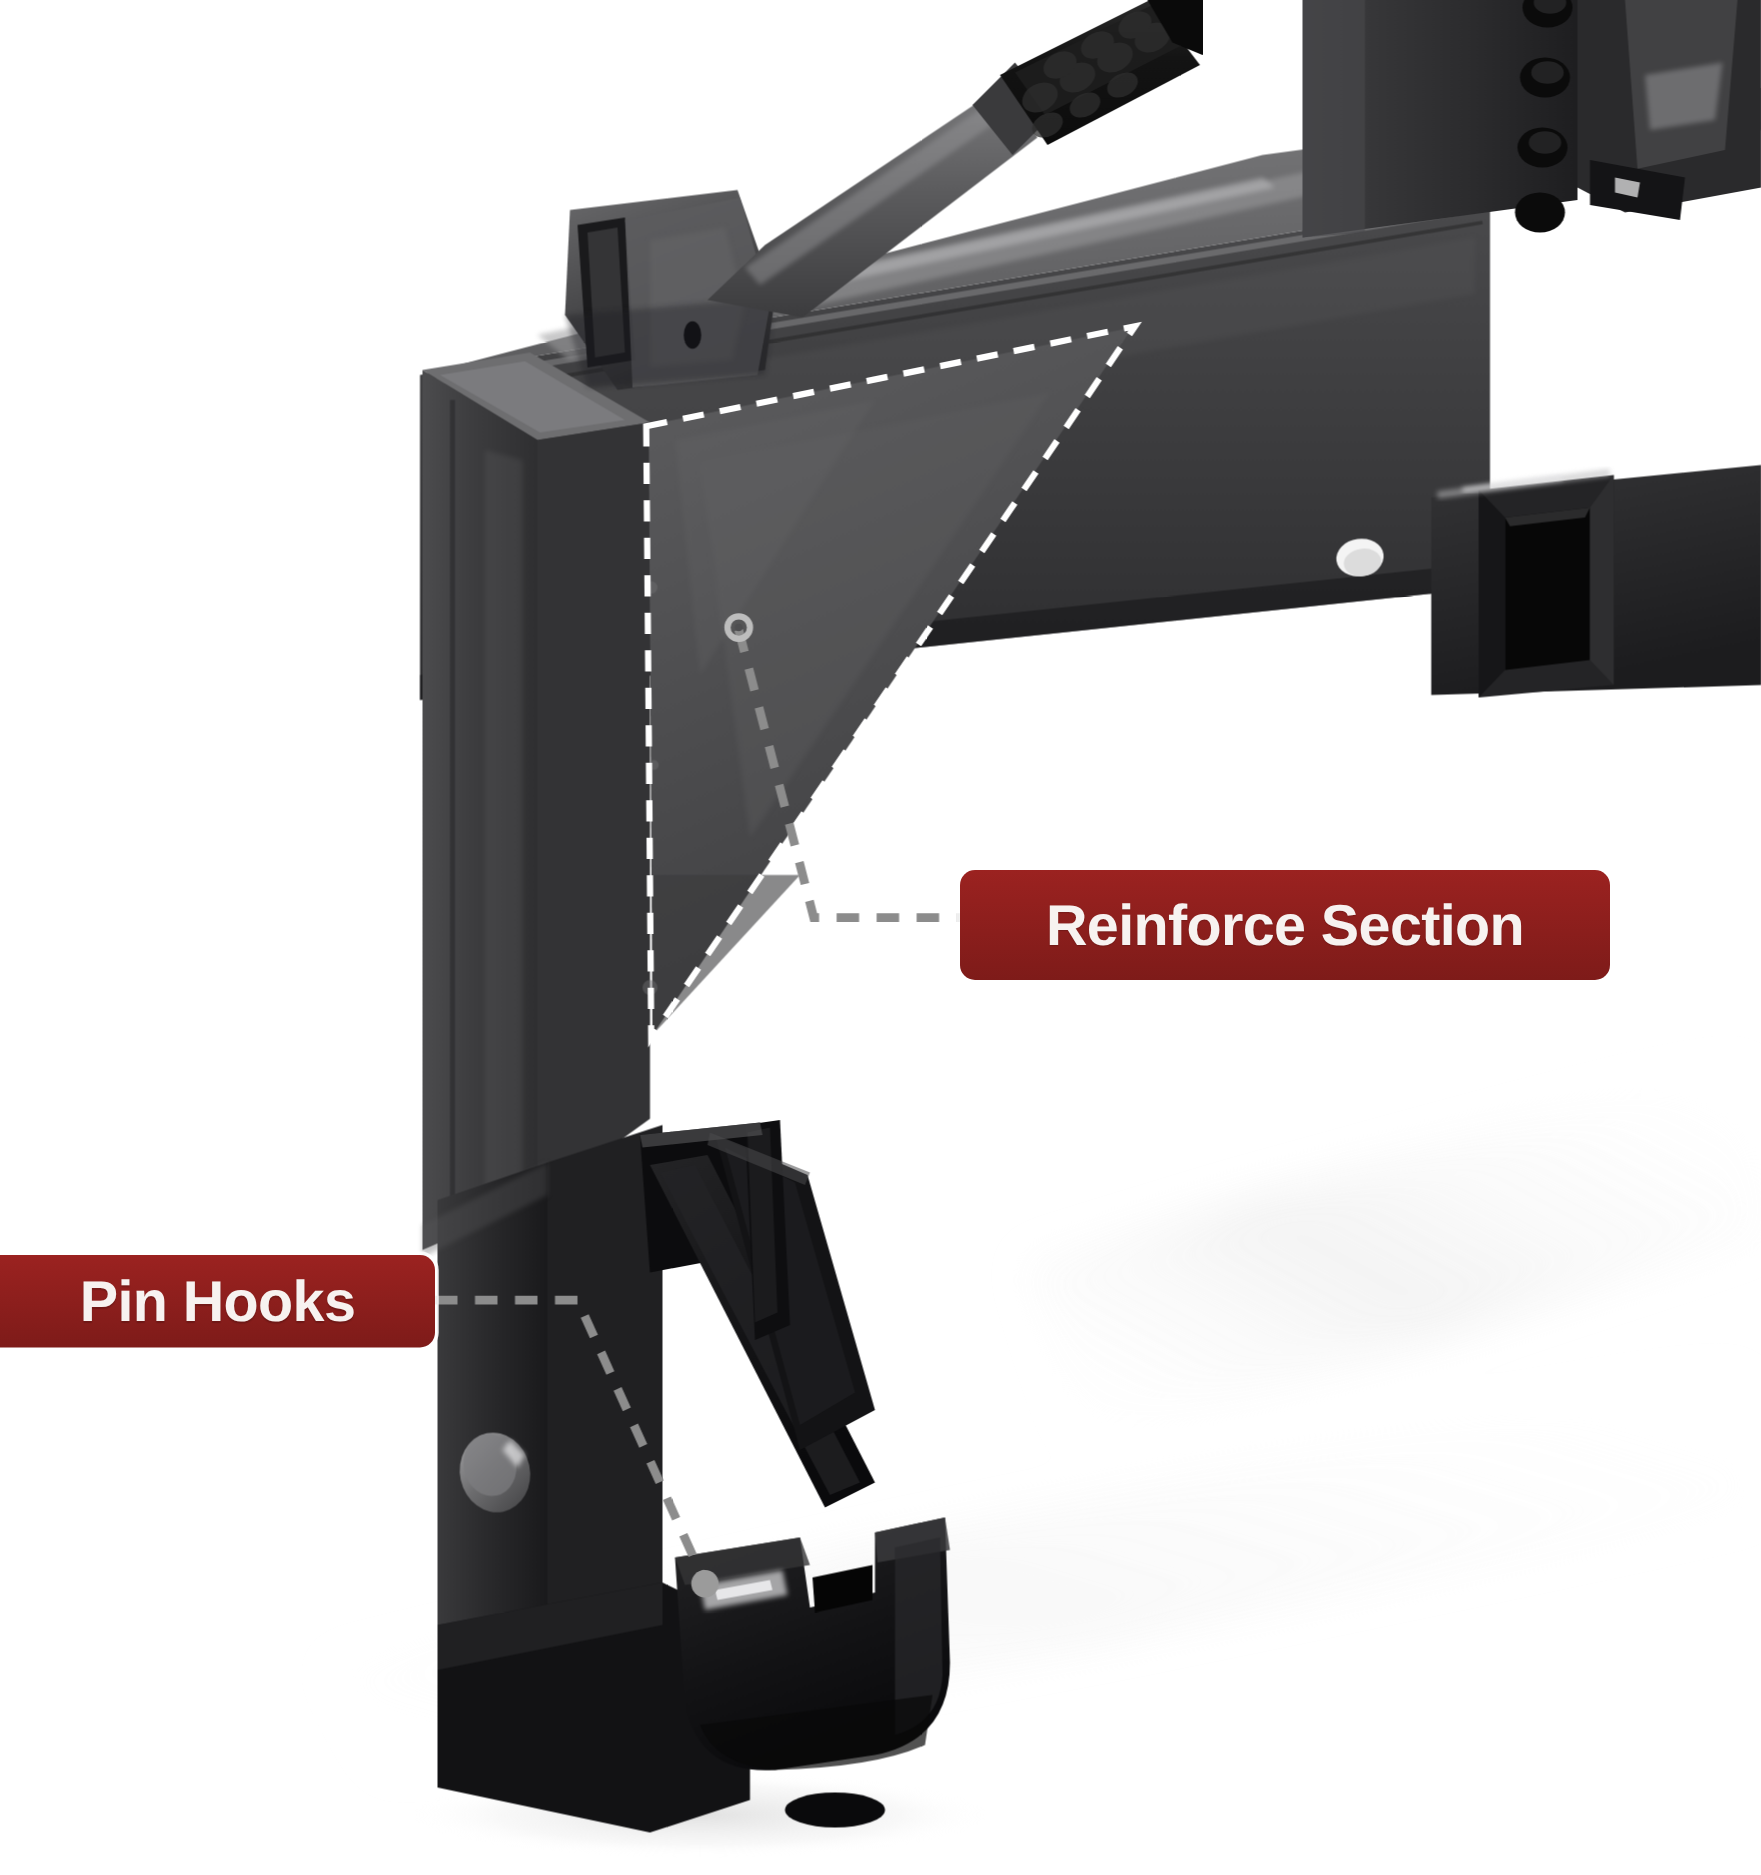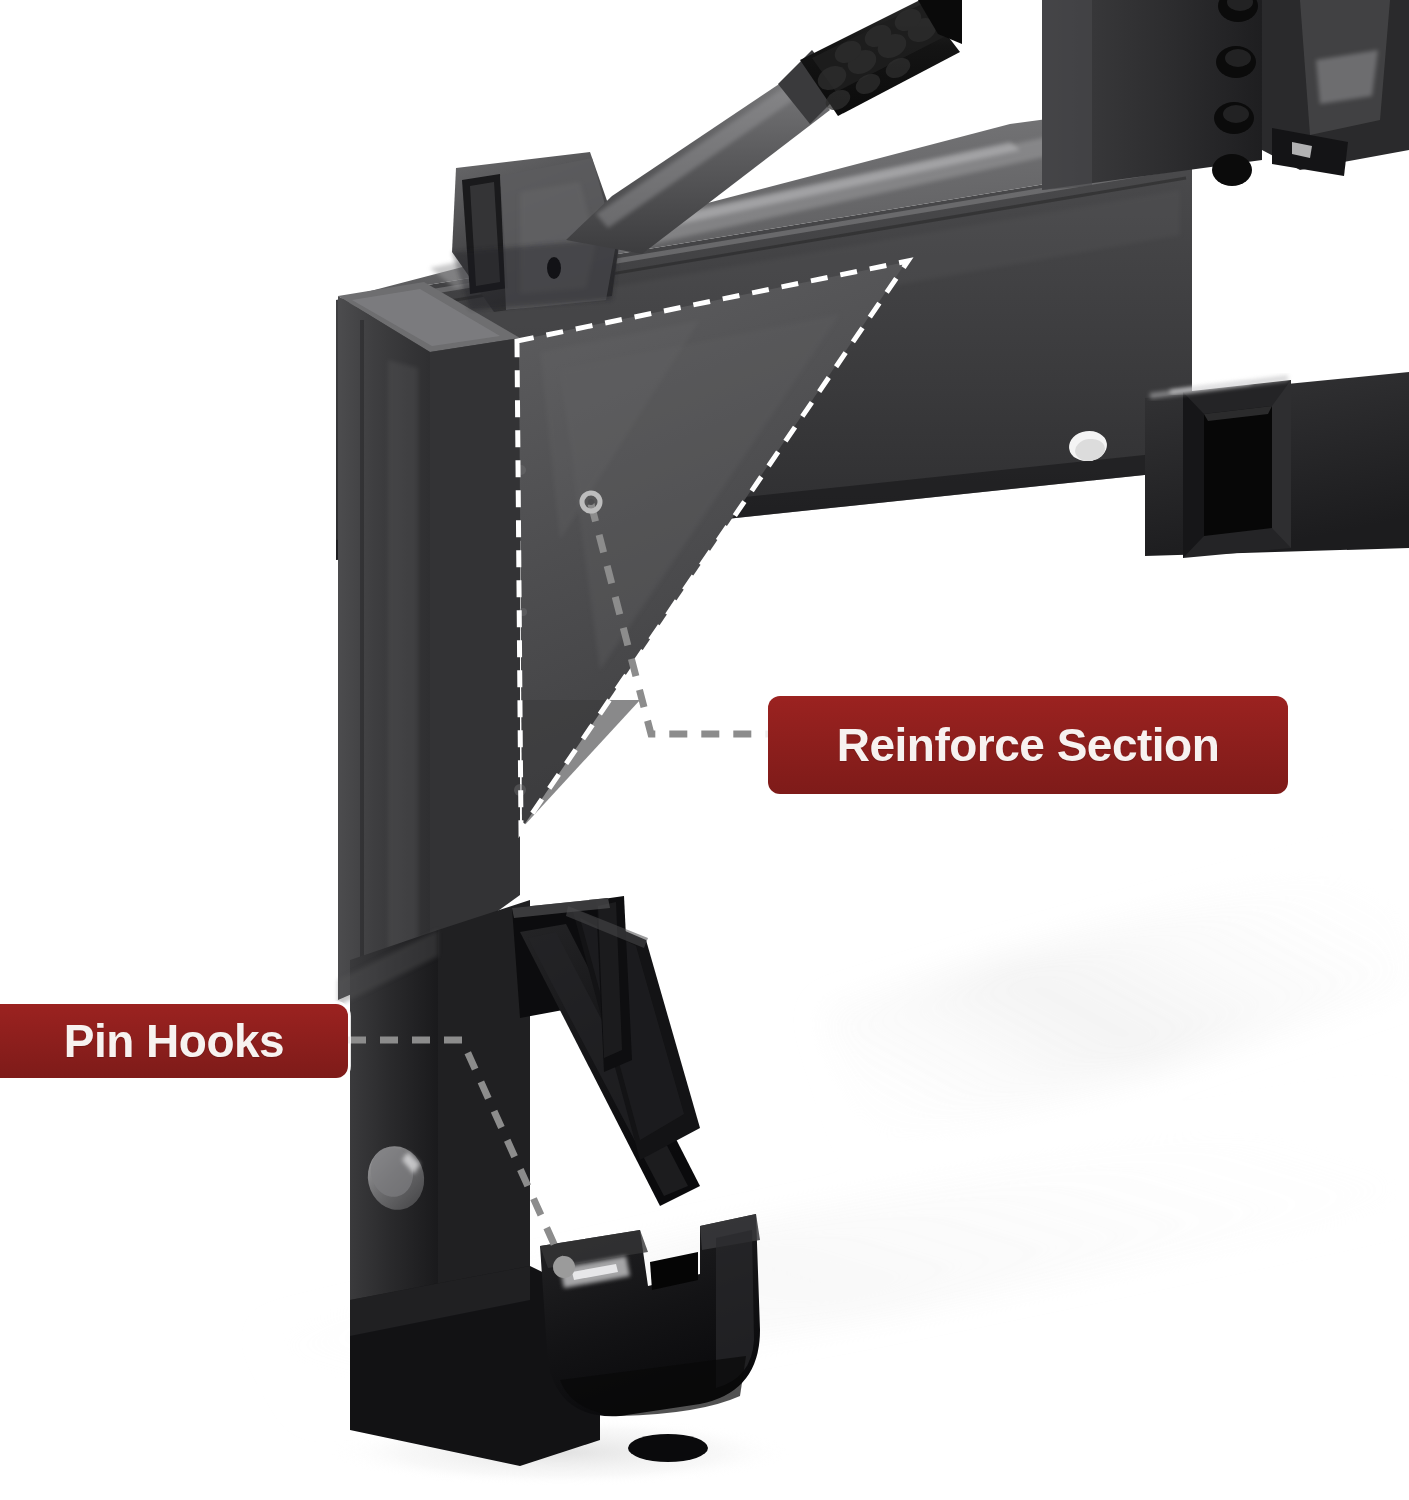--- a/index.html
+++ b/index.html
@@ -36,21 +36,21 @@
     font-weight: bold;
     letter-spacing: -0.5px;
     white-space: nowrap;
     box-shadow: 0 0 0 3px rgba(255,255,255,0.85);
     text-shadow: 0 1px 1px rgba(0,0,0,0.18);
   }
   #callout-reinforce {
     left: 768px;
     top: 696px;
     width: 520px;
-    height: 98px;
+    height: 88px;
     font-size: 46px;
   }
   #callout-pinhooks {
     left: -14px;
     top: 1004px;
     width: 362px;
     height: 74px;
     font-size: 46px;
     padding-left: 14px;
     box-sizing: border-box;

